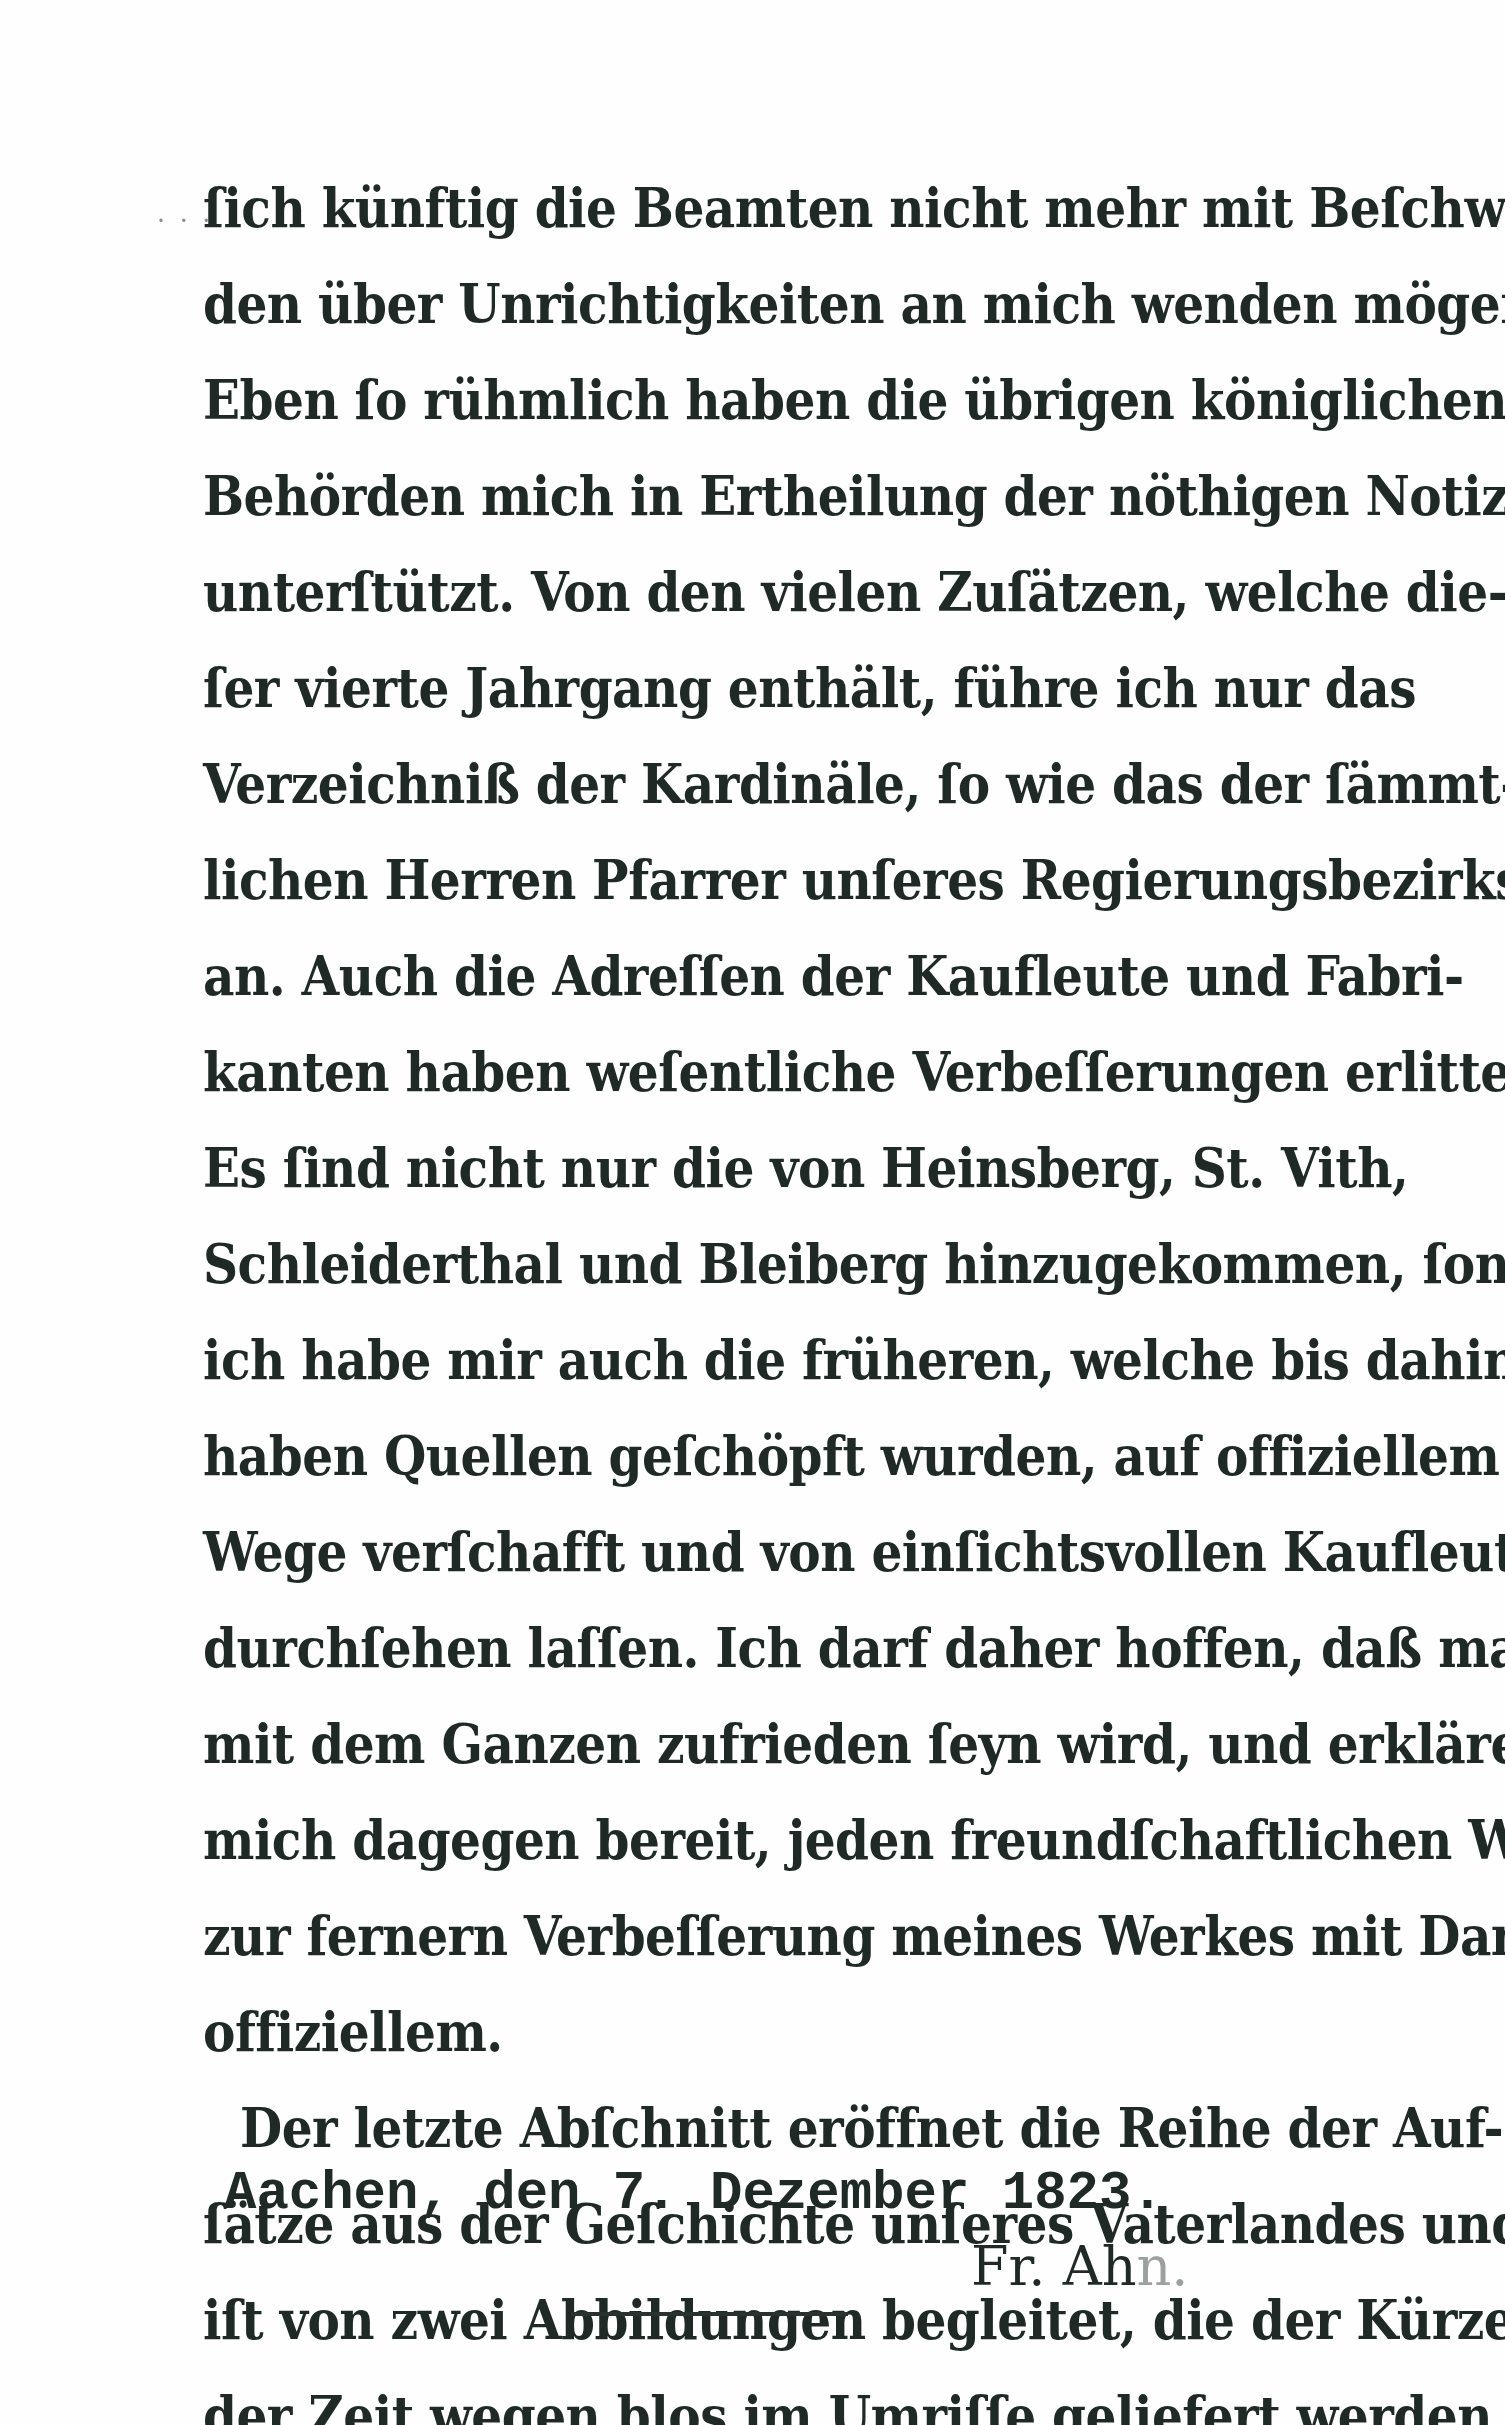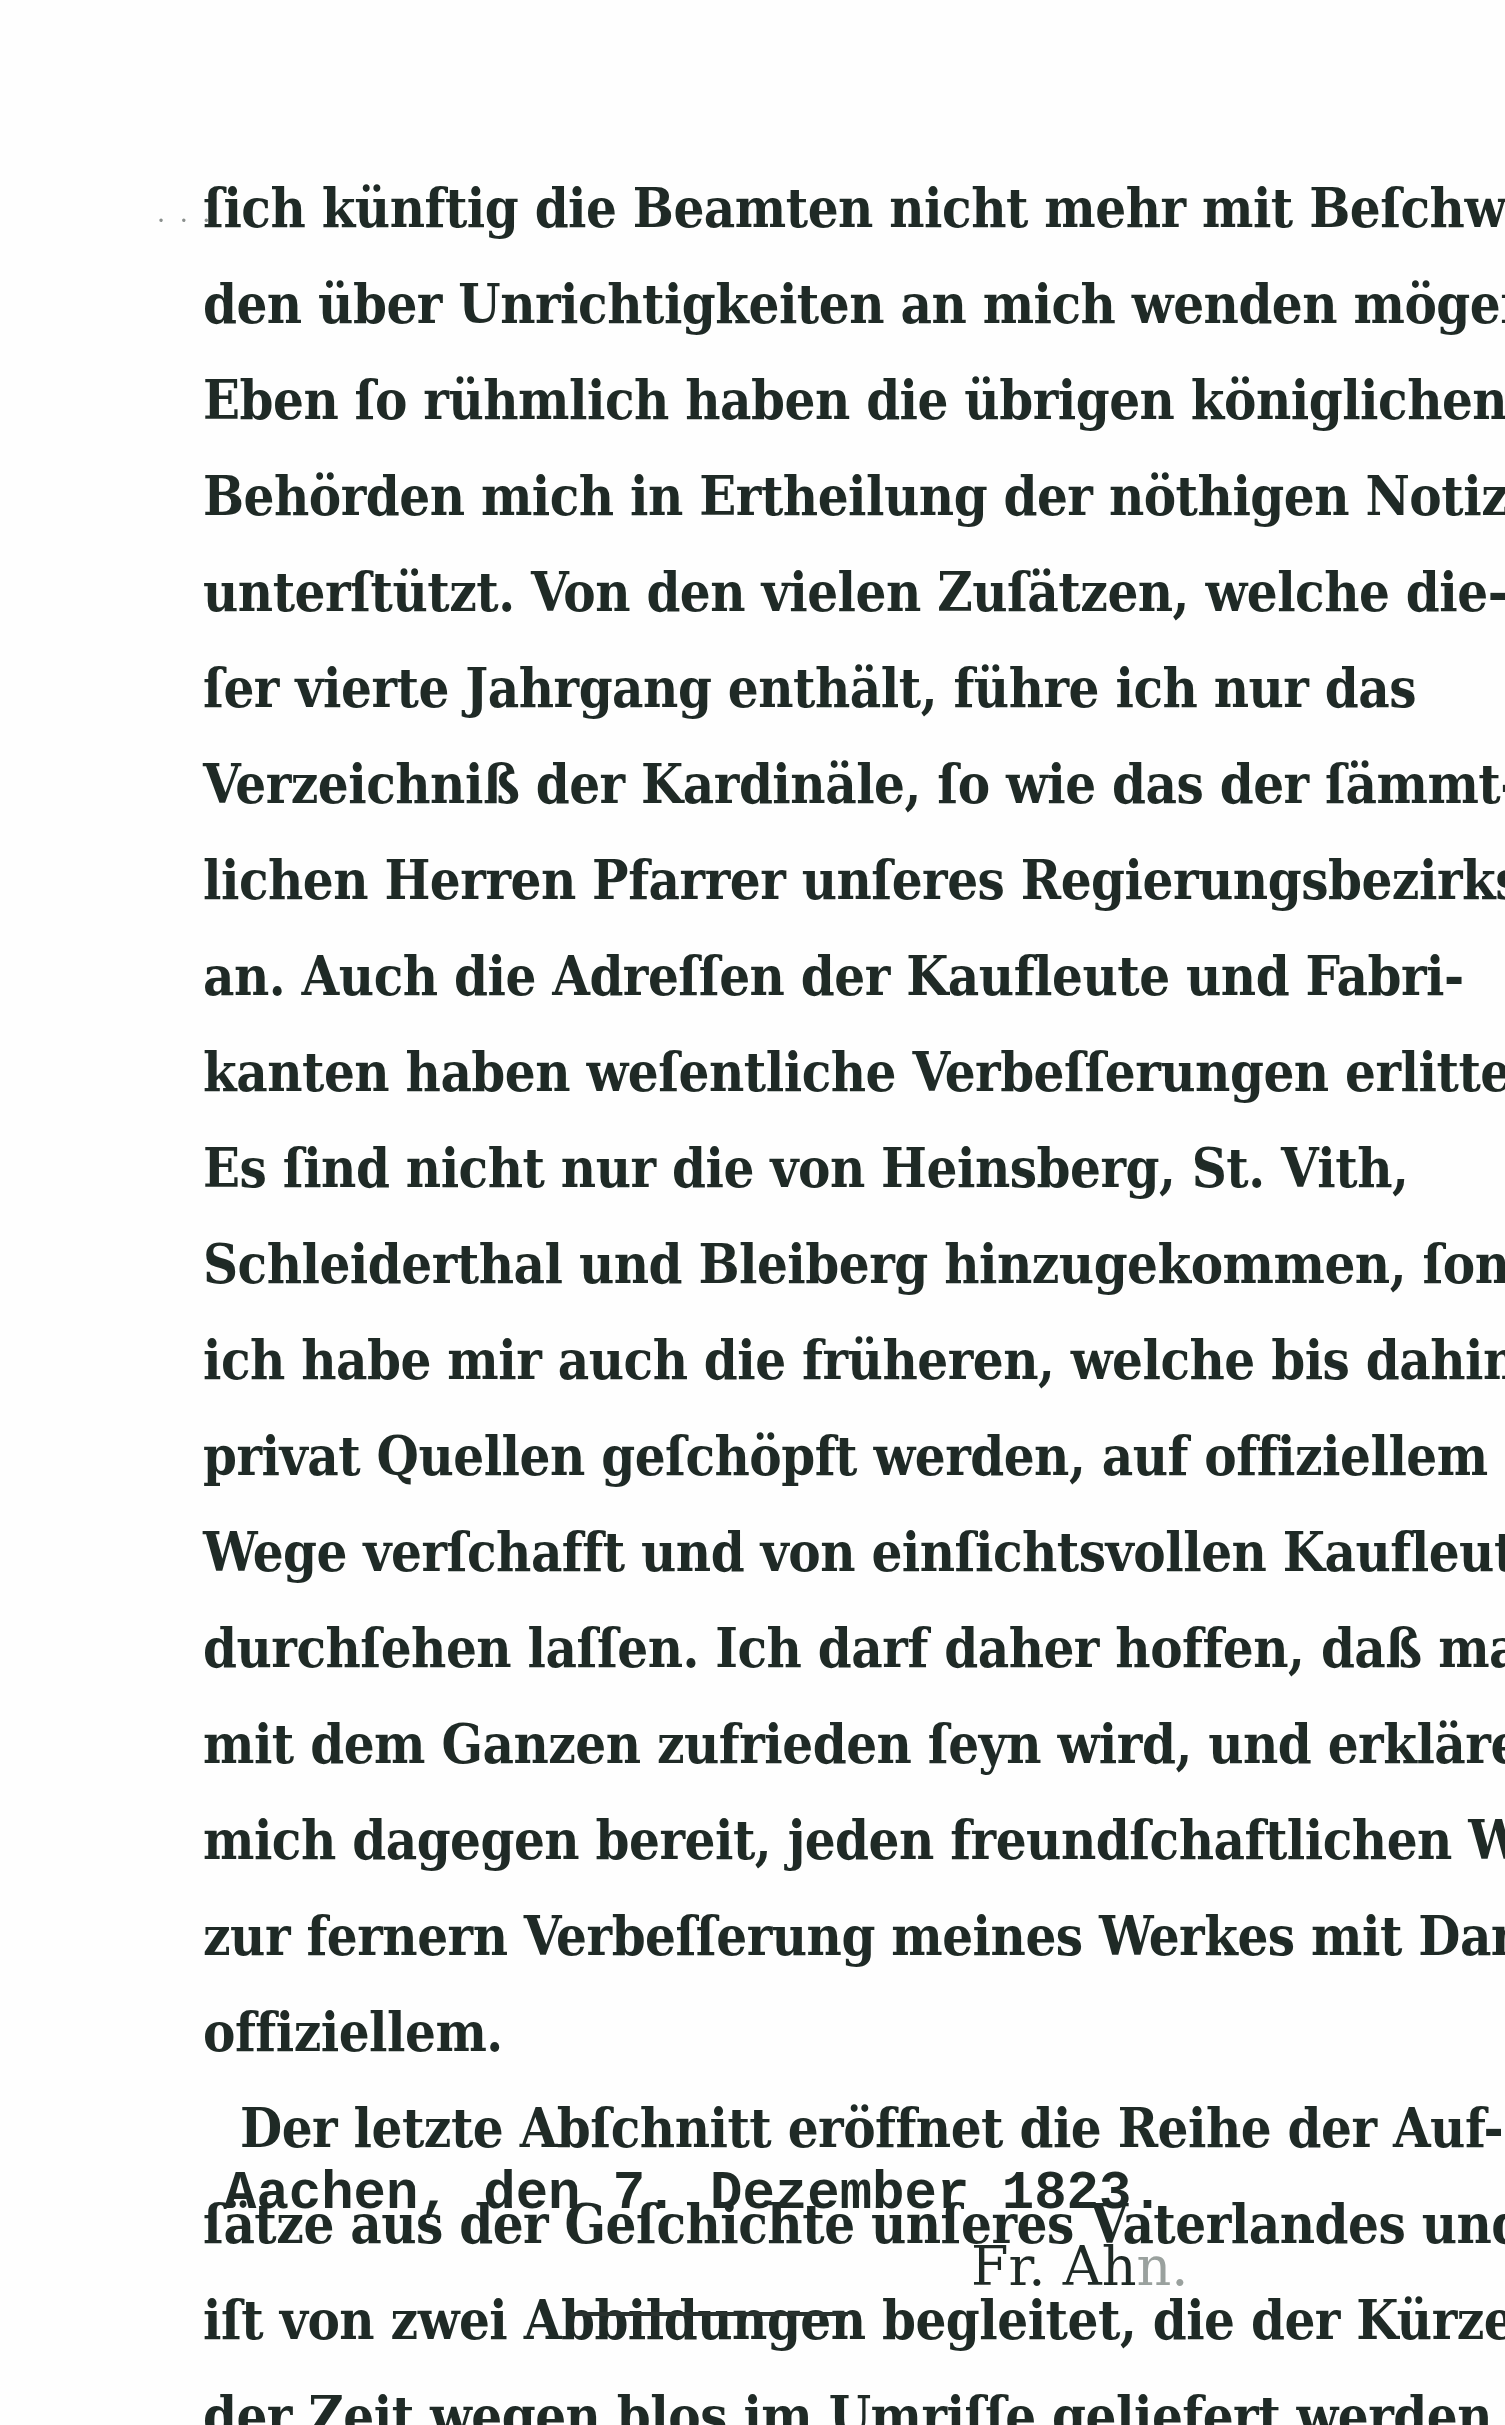--- a/index.html
+++ b/index.html
@@ -103,21 +103,21 @@
       <span class="line">Behörden mich in Ertheilung der nöthigen Notizen</span>
       <span class="line">unterſtützt. Von den vielen Zuſätzen, welche die-</span>
       <span class="line">ſer vierte Jahrgang enthält, führe ich nur das</span>
       <span class="line">Verzeichniß der Kardinäle, ſo wie das der ſämmt-</span>
       <span class="line">lichen Herren Pfarrer unſeres Regierungsbezirks</span>
       <span class="line">an. Auch die Adreſſen der Kaufleute und Fabri-</span>
       <span class="line">kanten haben weſentliche Verbeſſerungen erlitten.</span>
       <span class="line">Es ſind nicht nur die von Heinsberg, St. Vith,</span>
       <span class="line">Schleiderthal und Bleiberg hinzugekommen, ſondern</span>
       <span class="line">ich habe mir auch die früheren, welche bis dahin aus</span>
-      <span class="line">privat Quellen geſchöpft werden, auf offiziellem</span>
+      <span class="line">haben Quellen geſchöpft wurden, auf offiziellem</span>
       <span class="line">Wege verſchafft und von einſichtsvollen Kaufleuten</span>
       <span class="line">durchſehen laſſen. Ich darf daher hoffen, daß man</span>
       <span class="line">mit dem Ganzen zufrieden ſeyn wird, und erkläre</span>
       <span class="line">mich dagegen bereit, jeden freundſchaftlichen Wink</span>
       <span class="line">zur fernern Verbeſſerung meines Werkes mit Dank</span>
       <span class="line last">offiziellem.</span>
     </div>
 
     <div>
       <span class="line indent">Der letzte Abſchnitt eröffnet die Reihe der Auf-</span>

